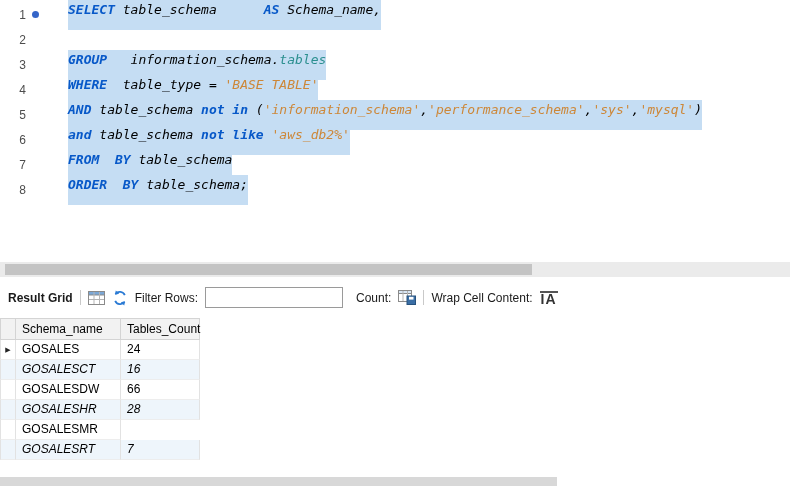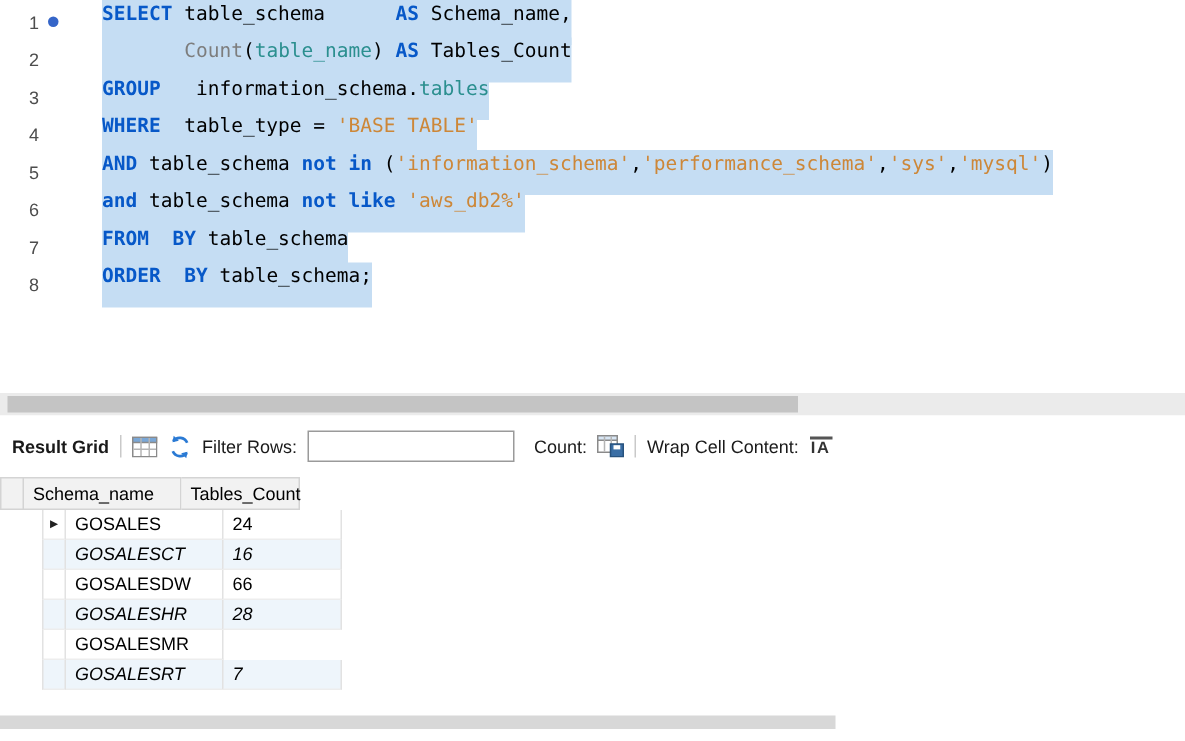--- a/index.html
+++ b/index.html
@@ -18,21 +18,21 @@
   .ed-line { display:flex; height:25px; align-items:center; }
   .ed-num  { width:26px; flex:none; text-align:right; color:#4d4d4d;
              font-size:12px; font-family:"Liberation Sans", sans-serif; }
   .ed-marker { width:18px; height:25px; flex:none; position:relative; }
   .ed-marker.on::after {
     content:""; position:absolute; left:6px; top:9px; width:7px; height:7px;
     border-radius:50%; background:var(--marker,#3565c8);
   }
   .ed-gap  { width:24px; flex:none; }
   .ed-code { white-space:pre; height:30px; line-height:19px;
-             background:var(--sel,#c5ddf3); }
+             background:var(--sel,#c5ddf3);font-style:italic; }
   .tok-kw  { color:var(--kw,#0758c8); font-weight:bold; }
   .tok-pl  { color:#000; }
   .tok-fn  { color:var(--fn,#7d7d7d); }
   .tok-col { color:var(--col,#2b8f8f); }
   .tok-str { color:var(--str,#cd8738); }
 
   
   .hscroll { position:absolute; top:262px; left:0; width:790px; height:15px;
              background:#ebebeb; }
   .hthumb  { position:absolute; left:5px; top:2px; width:527px; height:11px;
@@ -41,34 +41,34 @@
   
   .toolbar { position:absolute; top:277px; left:0; width:790px; height:41px;
              background:#fff; display:flex; align-items:center;
              padding-left:8px; gap:7px; font-size:12px; color:#1a1a1a; }
   .tb-bold { font-weight:bold; }
   .vsep    { width:1px; height:15px; background:#c9c9c9; flex:none; }
   .tb-icon { display:inline-flex; align-items:center; justify-content:center; }
   .filter-input { width:138px; height:21px; border:1px solid #9a9a9a;
                   font-size:12px; padding:0 4px; outline:none;
                   font-family:"Liberation Sans", sans-serif; background:#fff; }
-  .icon-wrap { font-size:11px; font-weight:bold; color:#333;
+  .icon-wrap { font-size:14px; font-weight:bold; color:#333;
                border-top:2px solid #555; letter-spacing:1px; line-height:12px;
                padding:0 1px; }
 
   
   .rgrid   { position:absolute; top:318px; left:0; font-size:12px; color:#000; }
   .rg-header { display:flex; height:22px; }
   .rg-hcell  { background:#f2f2f2; border:1px solid #d4d4d4; border-left:none;
                line-height:20px; padding-left:6px; }
   .rg-header > :first-child { border-left:1px solid #d4d4d4; }
   .rg-hsel { width:16px; padding:0; }
   .rg-h1   { width:105px; }
   .rg-h2   { width:79px; }
-  .rg-row  { display:flex; height:20px; background:#fff;margin-left:28px; }
+  .rg-row  { display:flex; height:20px; background:#fff; }
   .rg-row.alt { background:#eef5fb;font-style:italic; }
   .rg-cell { border-right:1px solid #e2e2e2; border-bottom:1px solid #ededed;
              line-height:19px; padding-left:6px; overflow:hidden; }
   .rg-sel  { width:16px; padding:0; border-left:1px solid #e2e2e2;
              display:flex; align-items:center; justify-content:center; }
   .rg-c1   { width:105px; }
   .rg-c2   { width:79px; }
   .cur-arrow { font-size:7px; color:#222; }
 
   .bottom-bar { position:absolute; top:477px; left:0; width:557px; height:9px;
@@ -82,21 +82,20 @@
       <div class="ed-line">
         <span class="ed-num">1</span>
         <span class="ed-marker on"></span>
         <span class="ed-gap"></span>
         <span class="ed-code"><span class="tok-kw">SELECT</span><span class="tok-pl"> table_schema      </span><span class="tok-kw">AS</span><span class="tok-pl"> Schema_name,</span></span>
       </div>
       <div class="ed-line">
         <span class="ed-num">2</span>
         <span class="ed-marker"></span>
         <span class="ed-gap"></span>
-        <span class="ed-code"><span class="tok-pl">       </span><span class="tok-fn">Count</span><span class="tok-pl">(</span><span class="tok-col">table_name</span><span class="tok-pl">) </span><span class="tok-kw">AS</span><span class="tok-pl"> Tables_Count</span></span>
       </div>
       <div class="ed-line">
         <span class="ed-num">3</span>
         <span class="ed-marker"></span>
         <span class="ed-gap"></span>
         <span class="ed-code"><span class="tok-kw">GROUP</span><span class="tok-pl">   information_schema.</span><span class="tok-col">tables</span></span>
       </div>
       <div class="ed-line">
         <span class="ed-num">4</span>
         <span class="ed-marker"></span>

